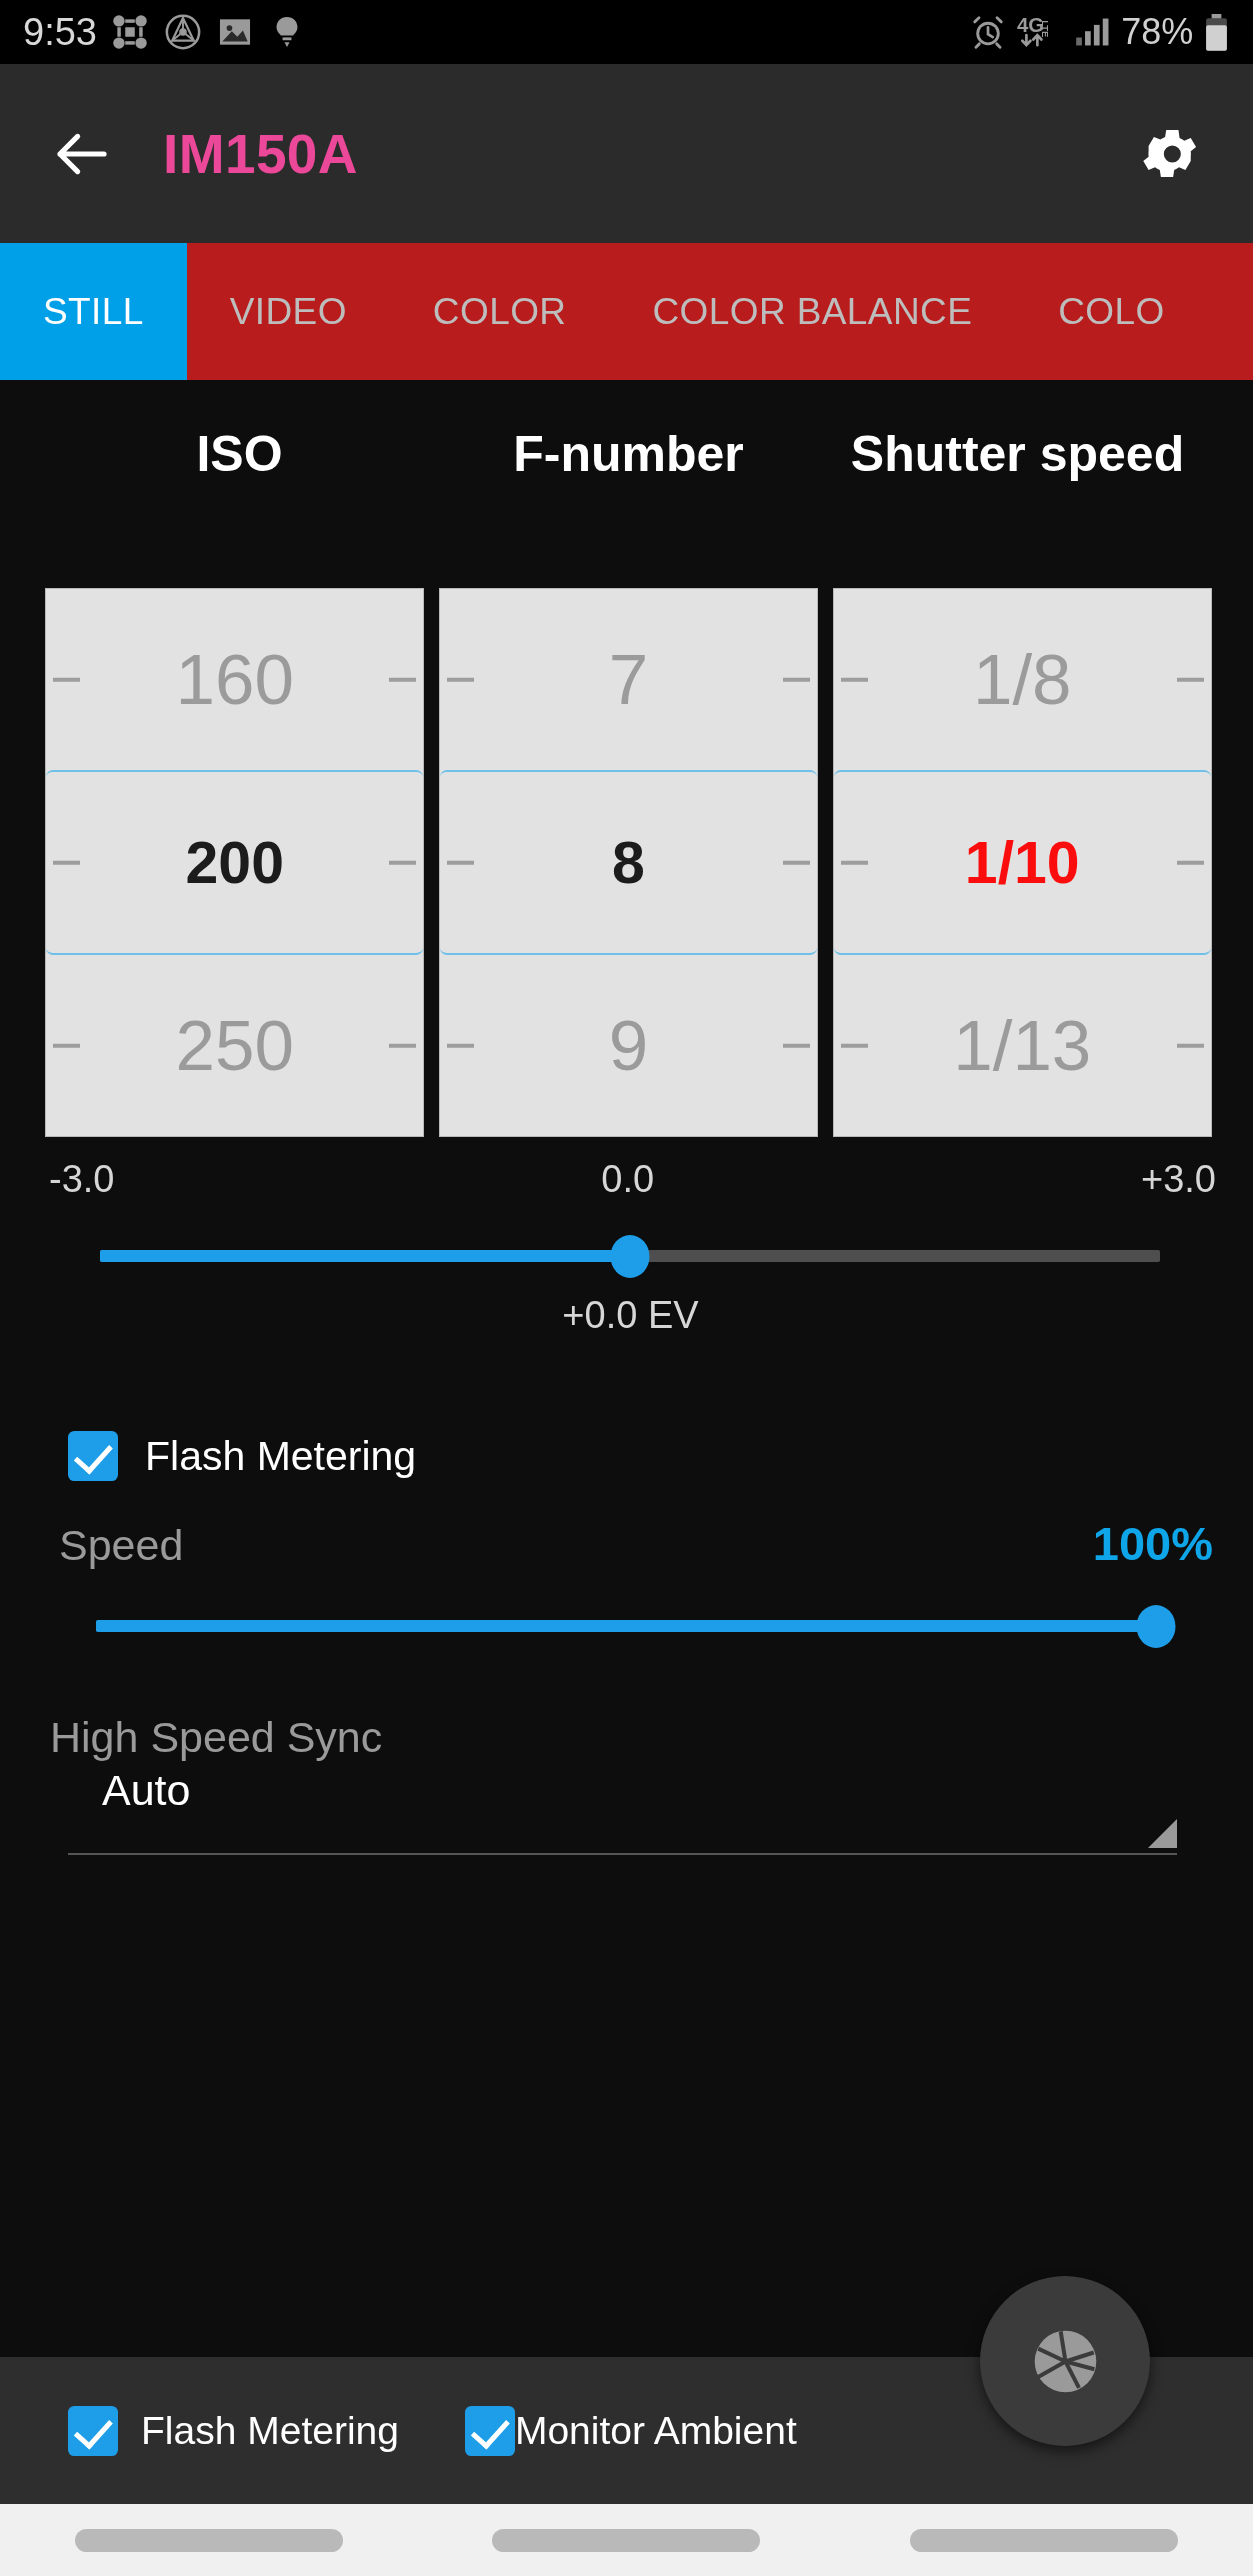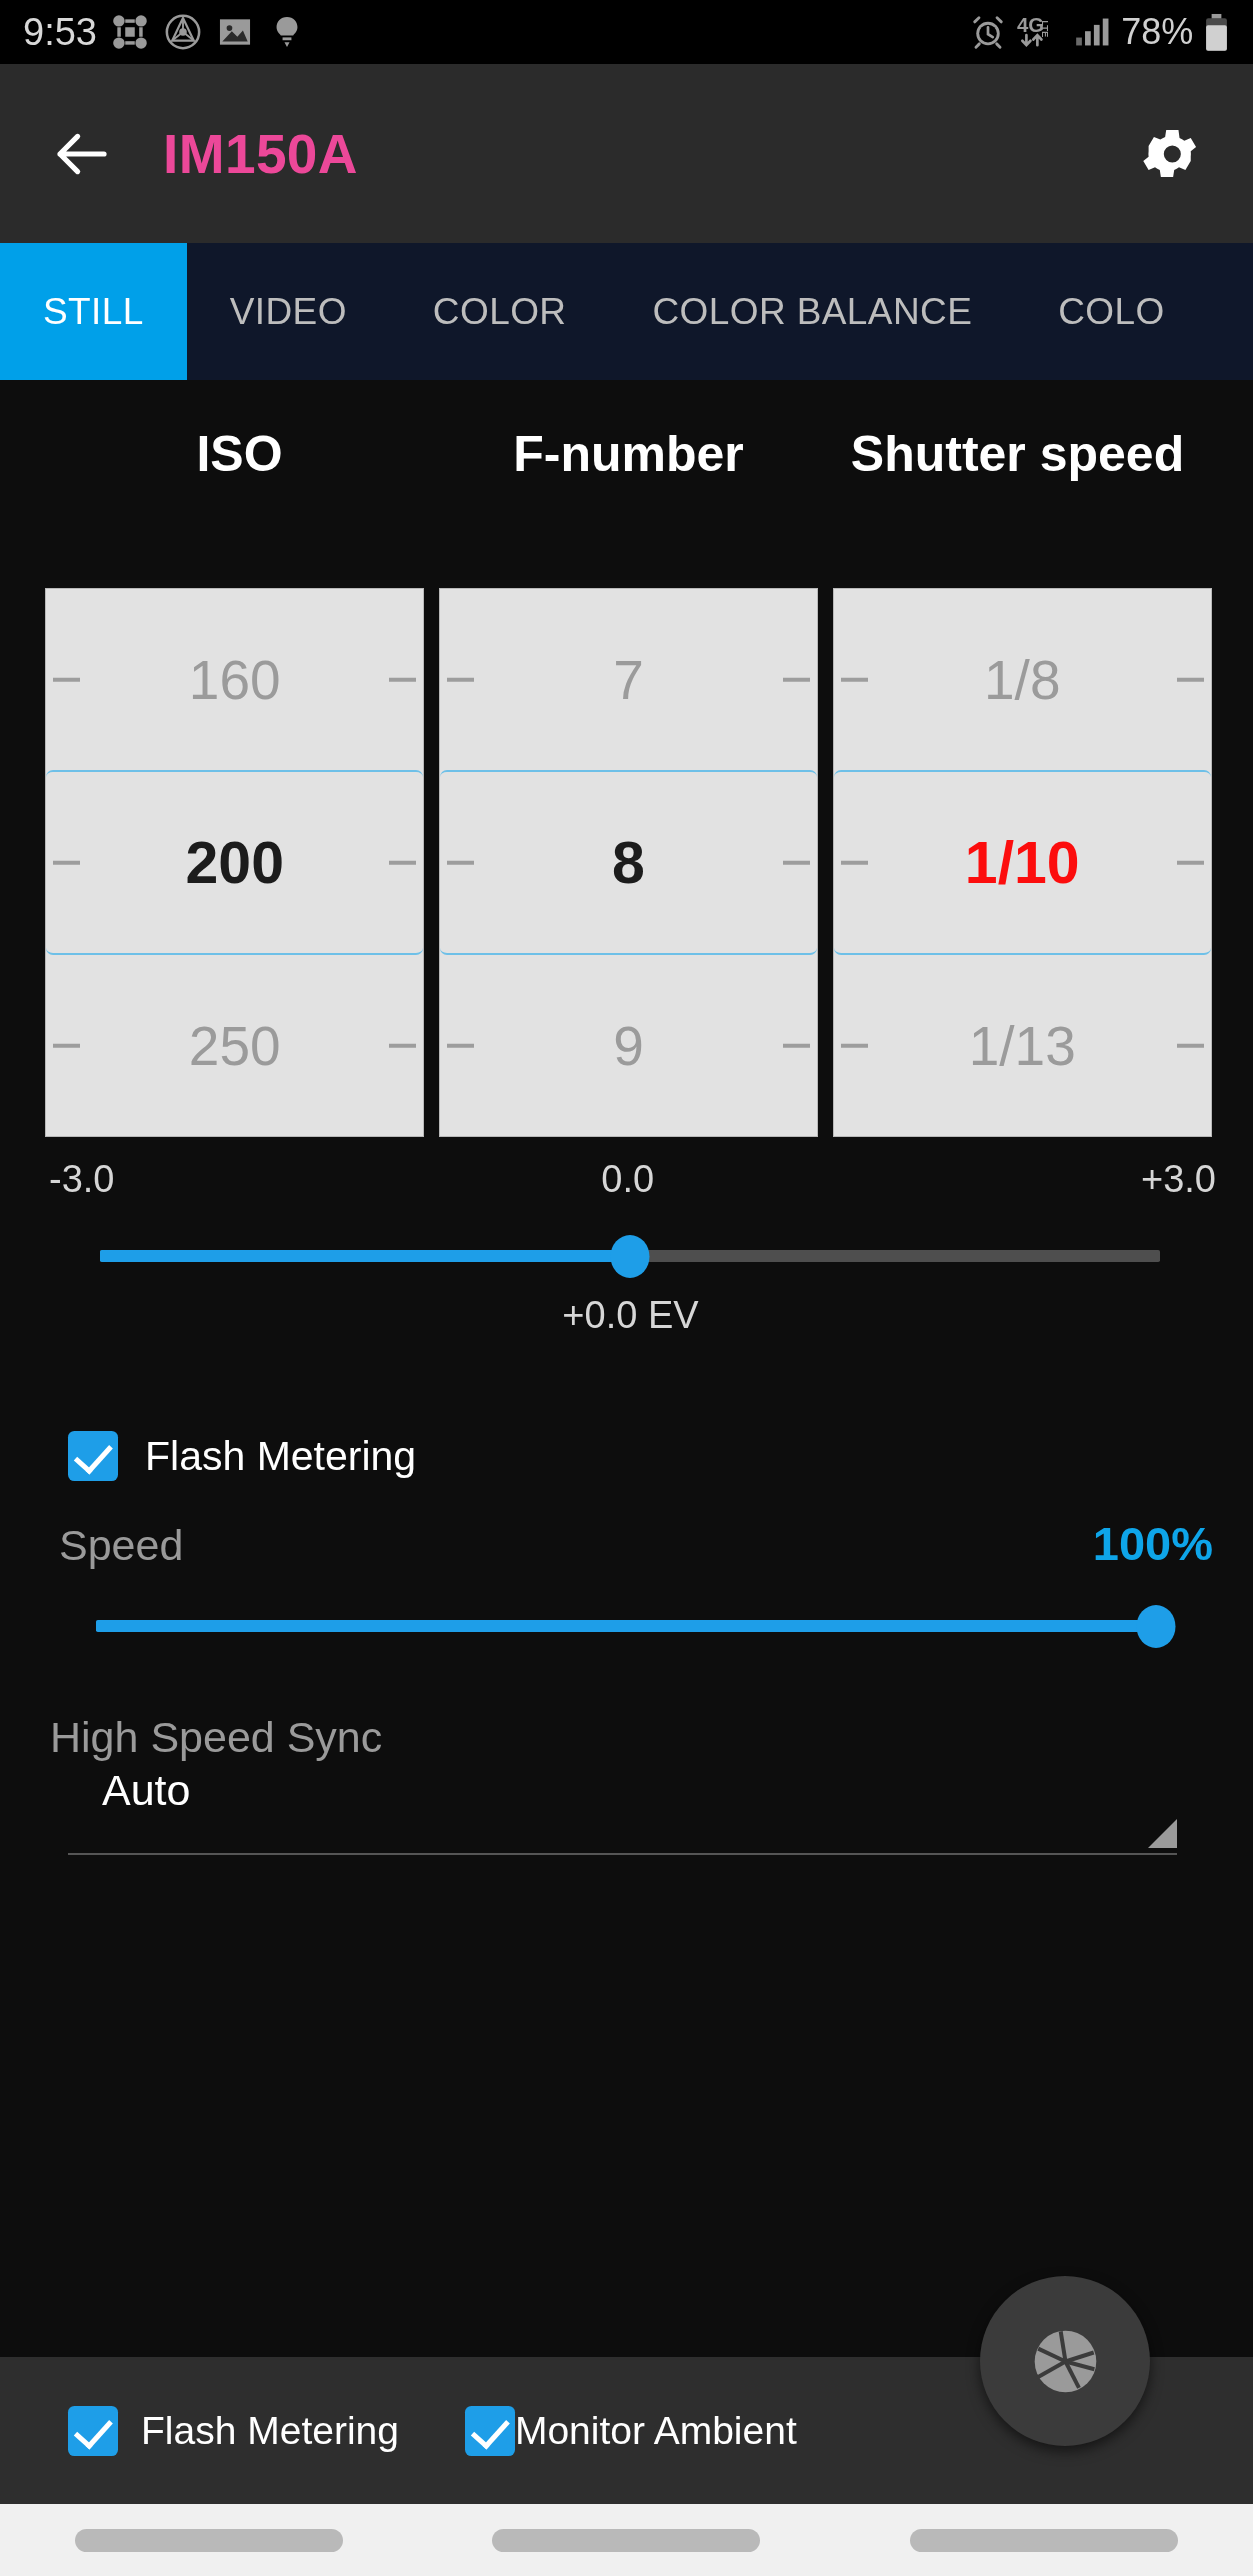--- a/index.html
+++ b/index.html
@@ -31,21 +31,21 @@
   #back-button{ width:86px; height:86px; display:flex; align-items:center; justify-content:center; }
   #app-title{
     color:#ec4899; font-size:55px; font-weight:700; margin-left:38px;
     letter-spacing:0.4px; white-space:nowrap;
   }
   #settings-button{ margin-left:auto; width:86px; height:86px; display:flex; align-items:center; justify-content:center; }
 
   
   #tab-bar{
     position:absolute; top:243px; left:0; width:1253px; height:137px;
-    background:#0f172a; display:flex; align-items:stretch; overflow:hidden;
+    background:#b91c1c; display:flex; align-items:stretch; overflow:hidden;
   }
   .tab{
     display:flex; align-items:center; justify-content:center;
     color:#bdbdbd; font-size:37px; font-weight:400;
     padding:0 43px; white-space:nowrap; letter-spacing:0.4px;
   }
   .tab.active{ background:#00a0e9; color:#ffffff; }
 
   
   #content{
@@ -71,21 +71,21 @@
   }
   .picker{
     flex:1 1 0; background:#e2e2e2; border:0.9px solid #b9b9b9;
     position:relative; overflow:hidden;
     display:flex; flex-direction:column;
   }
   .pk-row{
     flex:1 1 0; display:flex; align-items:center; justify-content:center;
     position:relative;
   }
-  .pk-row .val{ font-size:55px; color:#9b9b9b; font-weight:400; }
+  .pk-row .val{ font-size:71px; color:#9b9b9b; font-weight:400; }
   .pk-row.selected .val{ font-size:59px; font-weight:700; color:#1c1c1c; }
   .pk-row.selected.red .val{ color:#fc0d0d; }
   .pk-row.selected{ border-top:2.7px solid #6ec0e8; border-bottom:2.7px solid #6ec0e8;border-radius:7px; }
   .tick{
     position:absolute; top:50%; transform:translateY(-50%);
     width:27px; height:4.5px; background:#9d9d9d;
   }
   .tick.l{ left:7.2px; } .tick.r{ right:7.2px; }
 
   

